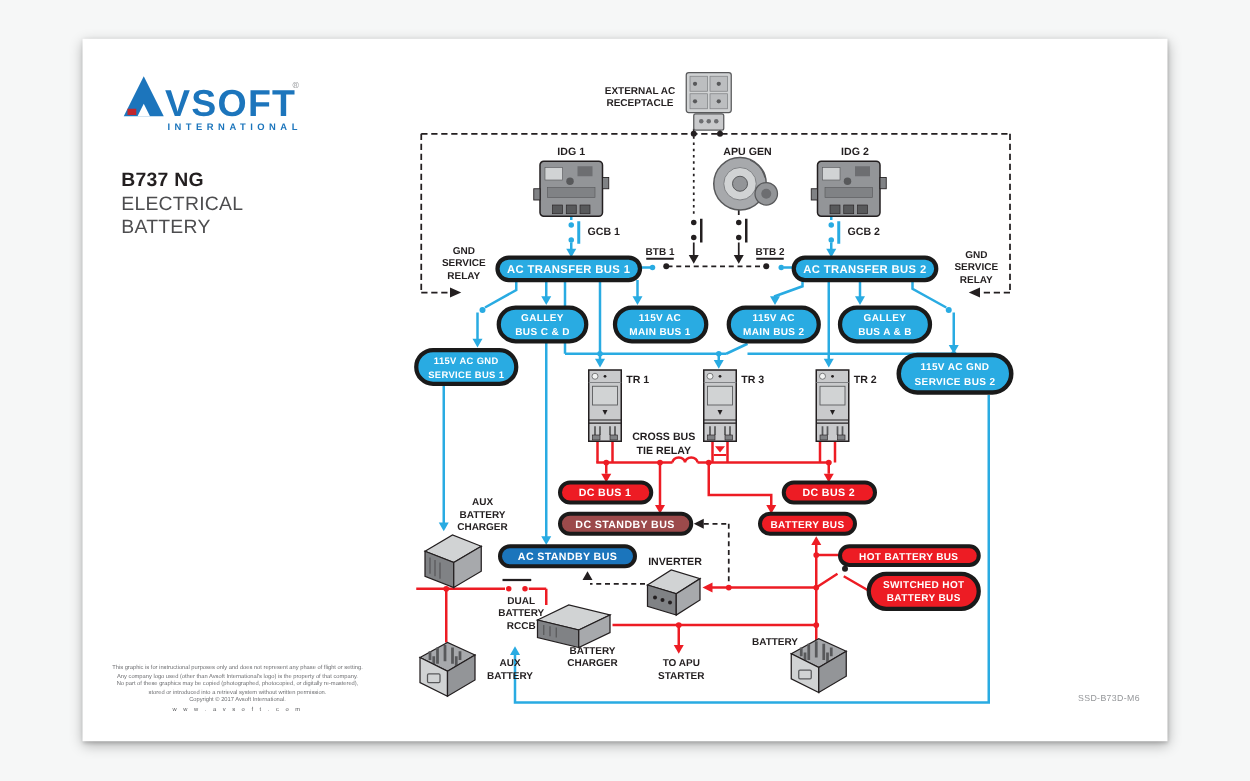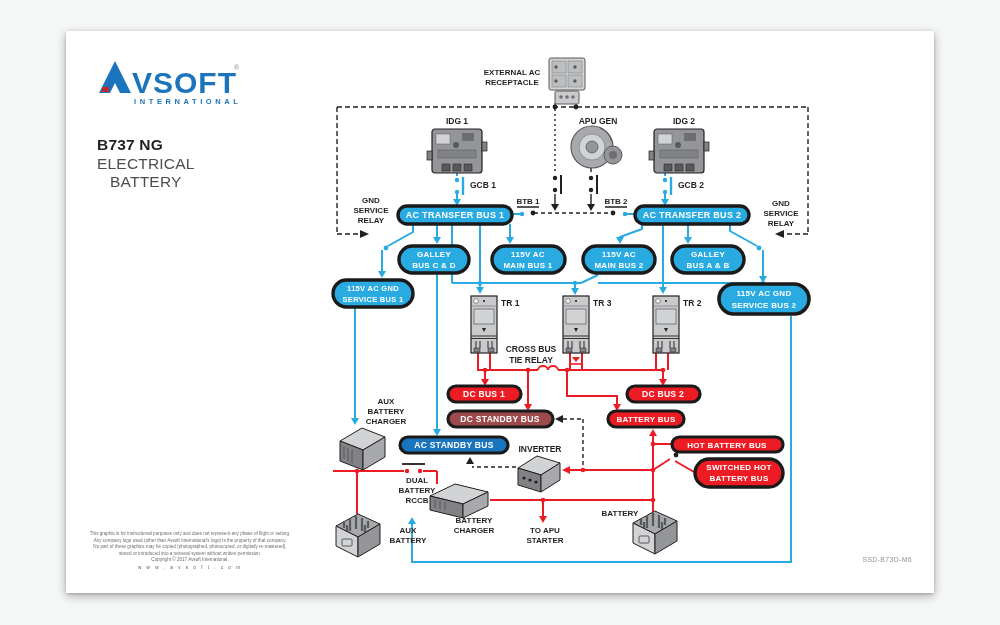--- a/index.html
+++ b/index.html
@@ -3,21 +3,21 @@
 <meta charset="utf-8">
 <style>
   html,body{margin:0;padding:0;width:1000px;height:625px;background:#f6f7f7;
     font-family:"Liberation Sans",sans-serif;overflow:hidden;}
   #page{position:absolute;left:66px;top:31px;width:868px;height:562px;background:#ffffff;
     box-shadow:0 3px 10px rgba(0,0,0,.30), 0 1px 3px rgba(0,0,0,.18);}
   #overlay{position:absolute;left:0;top:0;width:1000px;height:625px;}
   .logo{position:absolute;left:96px;top:56px;width:190px;height:50px;}
   .title{position:absolute;left:97px;top:108px;line-height:18.5px;font-size:15.5px;letter-spacing:.2px;margin-top:28px;}
   .title .t1{font-weight:bold;color:#231f20;}
-  .title .t2{color:#4d4d4f;text-align:center;}
+  .title .t2{color:#4d4d4f;}
   .disclaimer{position:absolute;left:88px;top:531px;width:204px;text-align:center;
     font-size:4.6px;line-height:6.6px;color:#6d6e71;}
   .disclaimer .www{letter-spacing:2px;margin-top:1px;color:#58595b;}
   .doccode{position:absolute;left:800px;top:556px;width:112px;text-align:right;
     font-size:7px;color:#939598;letter-spacing:.3px;}
   svg text{font-family:"Liberation Sans",sans-serif;}
   .lbl{font-weight:bold;fill:#231f20;}
   .pilltext{font-weight:bold;fill:#ffffff;letter-spacing:.3px;}
 </style>
 </head>

